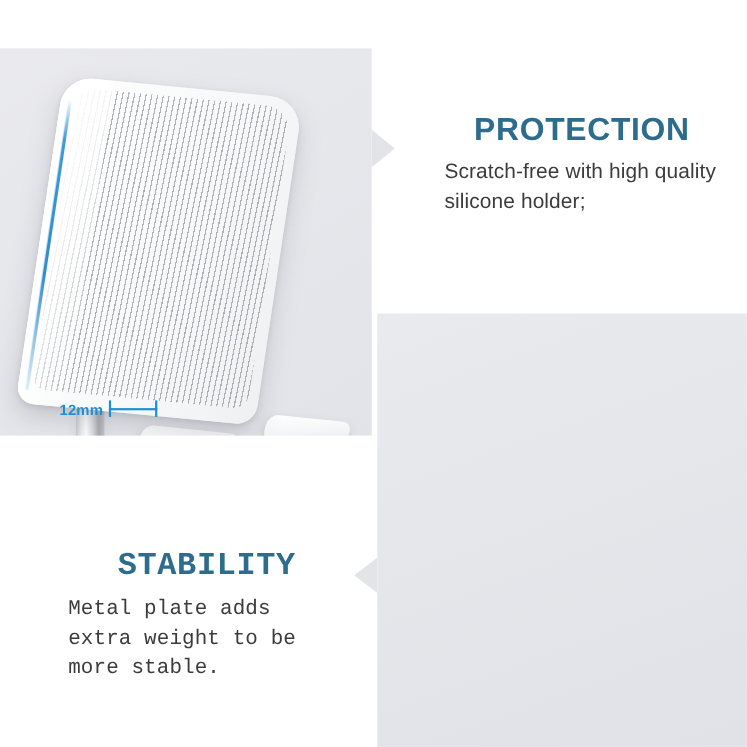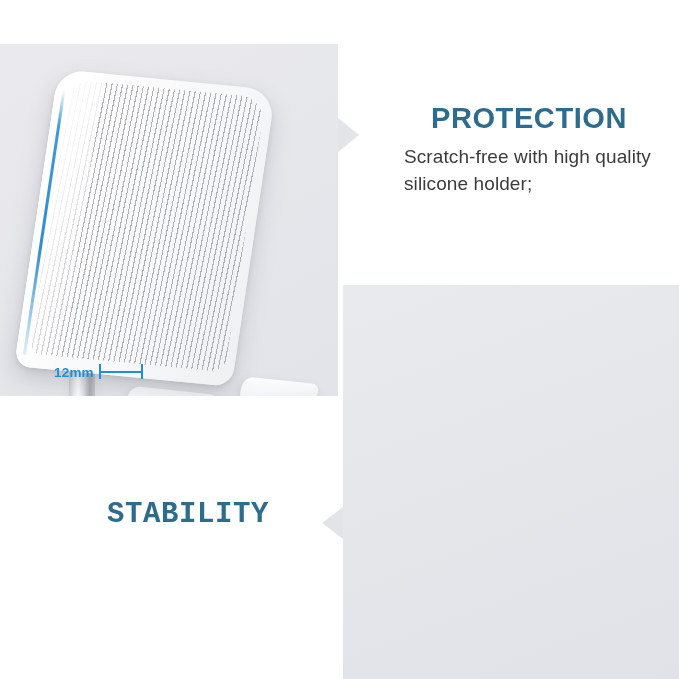--- a/index.html
+++ b/index.html
@@ -144,19 +144,20 @@
   <div id="protection-text">
     <h2 class="headline">PROTECTION</h2>
     <p class="body-text">Scratch-free with high quality silicone holder;</p>
   </div>
 
   <div class="panel" id="panel-stability">
   </div>
   <div class="arrow" id="arrow-stability"></div>
   <div id="stability-text">
     <h2 class="headline">STABILITY</h2>
+    <p class="body-text">Metal plate adds extra weight to be more stable.</p>
   </div>
 
   <div class="panel" id="panel-base">
     
   </div>
 
 </div>
 
 </body></html>

